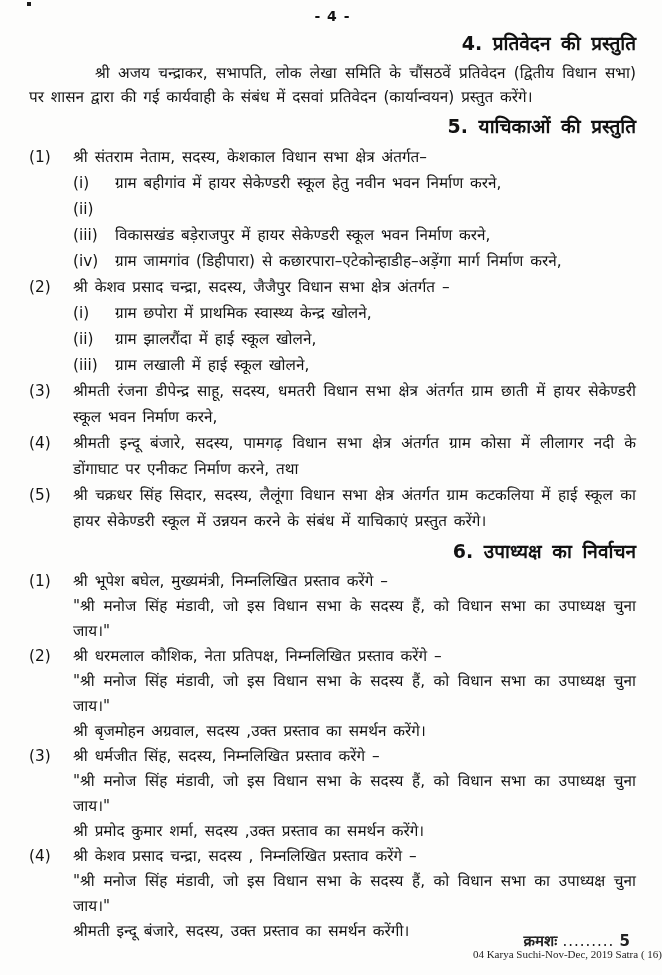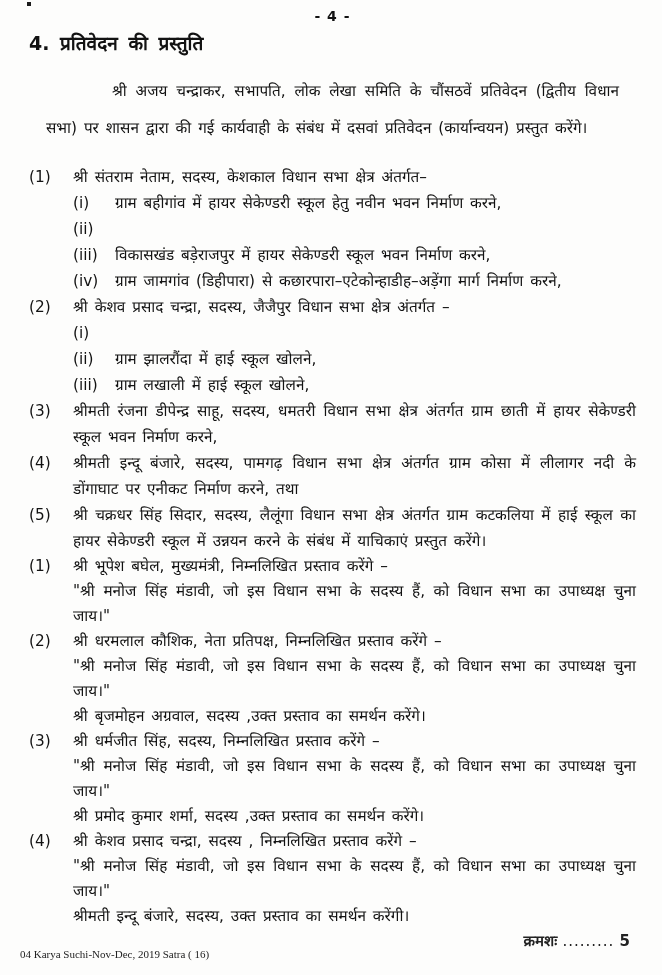--- a/index.html
+++ b/index.html
@@ -16,57 +16,58 @@
     padding:6px 26px 0 29px;
     box-sizing:border-box;
     width:662px;height:975px;
   }
   .speck{position:absolute;left:27px;top:2px;width:4px;height:4px;background:#1c1c1c;}
   .pagenum{
     text-align:center;font-size:14px;line-height:20px;font-weight:bold;
     letter-spacing:1px;
   }
   .heading{
-    text-align:left;font-weight:bold;font-size:19px;line-height:25px;
+    text-align:right;font-weight:bold;font-size:19px;line-height:25px;
     margin:5px 0 5px 0;word-spacing:4px;
   }
   .para{
-    font-size:15.3px;line-height:37px;text-align:justify;
-    text-indent:66px;margin:17px;word-spacing:2px;
+    font-size:15.3px;line-height:24px;text-align:justify;
+    text-indent:66px;margin:0;word-spacing:2px;
   }
   .row{display:flex;align-items:flex-start;font-size:15.3px;line-height:26px;word-spacing:2px;}
   .row .num{flex:0 0 44px;}
   .row.sub{padding-left:44px;}
   .row.sub .rnum{flex:0 0 42px;}
   .row .txt{flex:1;text-align:justify;}
   .s6 .row{line-height:25px;}
   .blk{display:block;}
   .boldtail{font-weight:normal;}
   .footer-right{
     position:absolute;right:32px;top:935px;
     font-size:15px;font-weight:bold;line-height:12px;color:#222;
   }
   .footer-right .dots{font-weight:normal;letter-spacing:1px;}
   .footer-center{
-    position:absolute;left:0;right:0;top:948px;text-align:left;
+    position:absolute;left:0;right:0;top:948px;text-align:right;
     font-family:"Liberation Serif","DejaVu Serif",serif;
-    font-size:11px;color:#222;padding-left:20px;
+    font-size:11px;color:#222;
   }
 </style>
 </head>
 <body>
 
 <div class="page">
   <div class="speck"></div>
 
   <div class="pagenum">- 4 -</div>
 
   <div class="heading">4. प्रतिवेदन की प्रस्तुति</div>
   <p class="para">श्री अजय चन्द्राकर, सभापति, लोक लेखा समिति के चौंसठवें प्रतिवेदन (द्वितीय विधान सभा) पर शासन द्वारा की गई कार्यवाही के संबंध में दसवां प्रतिवेदन (कार्यान्वयन) प्रस्तुत करेंगे।</p>
 
+  <div class="heading">5. याचिकाओं की प्रस्तुति</div>
 
   <div class="s5">
     <div class="row">
       <span class="num">(1)</span>
       <span class="txt">श्री संतराम नेताम, सदस्य, केशकाल विधान सभा क्षेत्र अंतर्गत–</span>
     </div>
     <div class="row sub">
       <span class="rnum">(i)</span>
       <span class="txt">ग्राम बहीगांव में हायर सेकेण्डरी स्कूल हेतु नवीन भवन निर्माण करने,</span>
     </div>
@@ -81,20 +82,21 @@
       <span class="rnum">(iv)</span>
       <span class="txt">ग्राम जामगांव (डिहीपारा) से कछारपारा–एटेकोन्हाडीह–अड़ेंगा मार्ग निर्माण करने,</span>
     </div>
 
     <div class="row">
       <span class="num">(2)</span>
       <span class="txt">श्री केशव प्रसाद चन्द्रा, सदस्य, जैजैपुर विधान सभा क्षेत्र अंतर्गत –</span>
     </div>
     <div class="row sub">
       <span class="rnum">(i)</span>
+      <span class="txt">ग्राम छपोरा में प्राथमिक स्वास्थ्य केन्द्र खोलने,</span>
     </div>
     <div class="row sub">
       <span class="rnum">(ii)</span>
       <span class="txt">ग्राम झालरौंदा में हाई स्कूल खोलने,</span>
     </div>
     <div class="row sub">
       <span class="rnum">(iii)</span>
       <span class="txt">ग्राम लखाली में हाई स्कूल खोलने,</span>
     </div>
 
@@ -105,20 +107,21 @@
     <div class="row">
       <span class="num">(4)</span>
       <span class="txt">श्रीमती इन्दू बंजारे, सदस्य, पामगढ़ विधान सभा क्षेत्र अंतर्गत ग्राम कोसा में लीलागर नदी के डोंगाघाट पर एनीकट निर्माण करने,  तथा</span>
     </div>
     <div class="row">
       <span class="num">(5)</span>
       <span class="txt"><span>श्री चक्रधर सिंह सिदार, सदस्य, लैलूंगा विधान सभा क्षेत्र अंतर्गत ग्राम कटकलिया में हाई स्कूल का हायर सेकेण्डरी स्कूल में उन्नयन करने</span> <span class="boldtail">के संबंध में याचिकाएं प्रस्तुत करेंगे।</span></span>
     </div>
   </div>
 
+  <div class="heading">6. उपाध्यक्ष का निर्वाचन</div>
 
   <div class="s6">
     <div class="row">
       <span class="num">(1)</span>
       <span class="txt">
         <span class="blk">श्री भूपेश बघेल, मुख्यमंत्री, निम्नलिखित प्रस्ताव करेंगे –</span>
         <span class="blk">"श्री मनोज सिंह मंडावी, जो इस विधान सभा के सदस्य हैं, को विधान सभा का उपाध्यक्ष चुना जाय।"</span>
       </span>
     </div>
     <div class="row">

